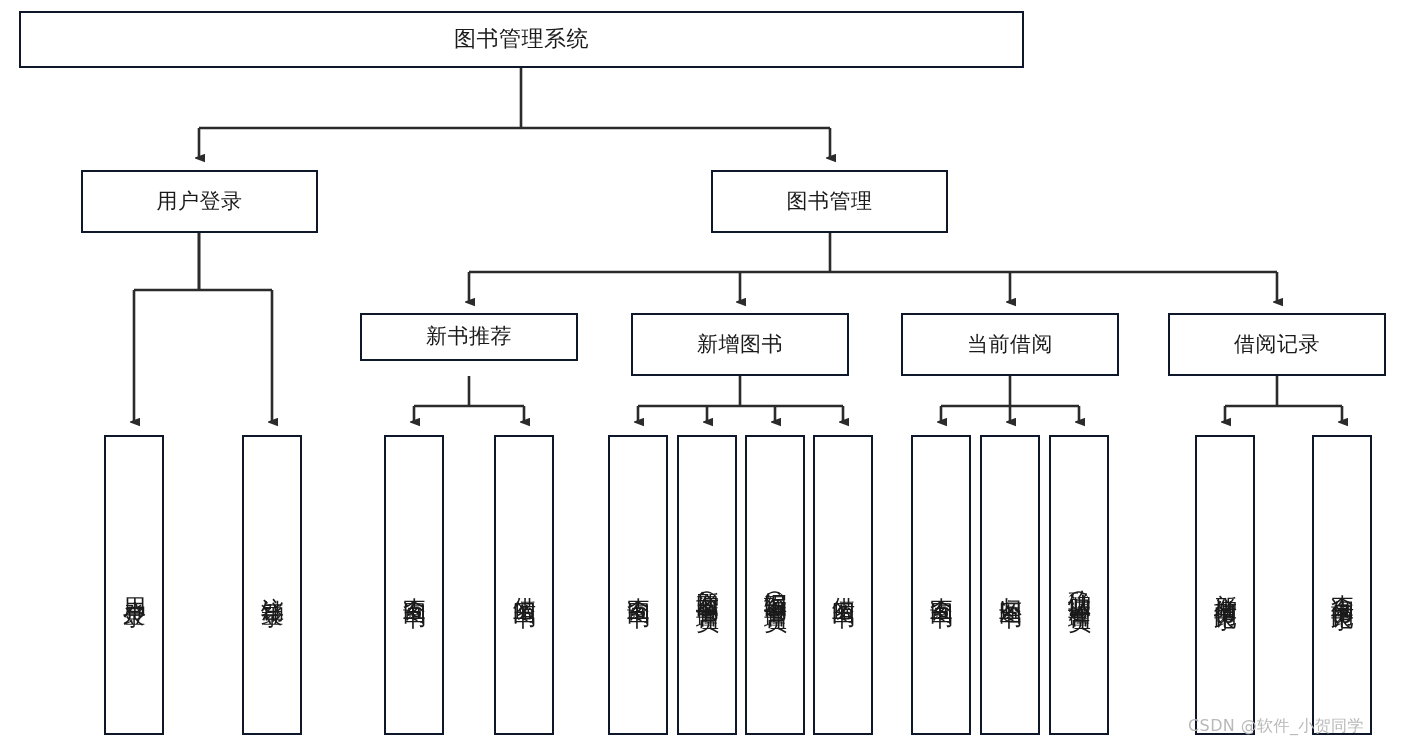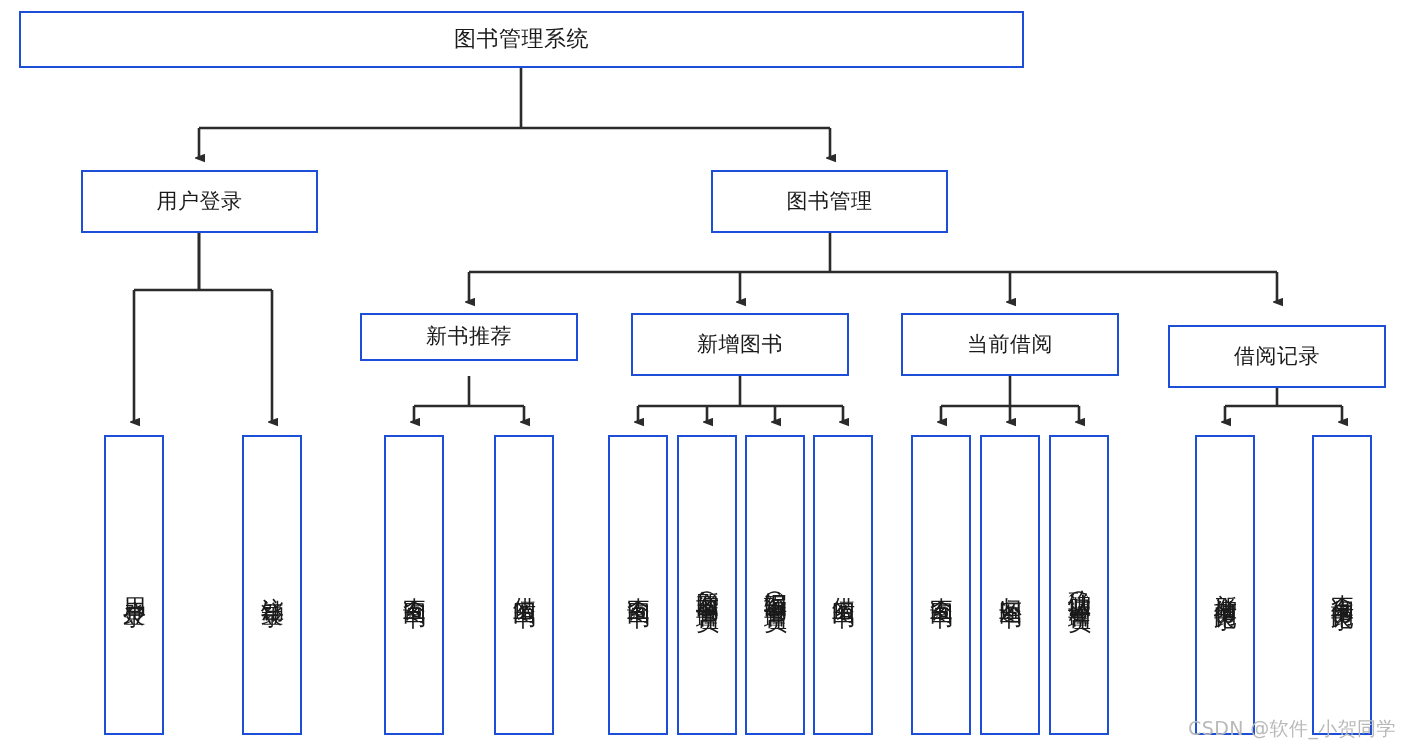--- a/index.html
+++ b/index.html
@@ -23,21 +23,21 @@
     left: 0;
     top: 0;
     width: 1405px;
     height: 747px;
     pointer-events: none;
   }
   .node {
     position: absolute;
     box-sizing: border-box;
     background: #ffffff;
-    border: 2px solid #1d4ed8;
+    border: 2px solid #0f172a;
     display: flex;
     align-items: center;
     justify-content: center;
     color: #1a1a1a;
   }
   .node .label {
     display: block;
     text-align: center;
     line-height: 1.22;
     letter-spacing: 0.5px;
@@ -61,21 +61,21 @@
     font-size: 23px;
     line-height: 1.04;
     letter-spacing: 3px;
     white-space: nowrap;
     max-height: 272px;
   }
   .watermark {
     position: absolute;
     left: 1188px;
     top: 716px;
-    font-size: 19px;
+    font-size: 16px;
     color: #b9b9b9;
     white-space: nowrap;
     font-family: "DejaVu Sans", "Liberation Sans", sans-serif;
     letter-spacing: 0.4px;
   }
 </style>
 </head>
 <body>
 
 <div id="canvas">
@@ -149,21 +149,21 @@
   </div>
 
   <div class="node horiz" style="left:631px; top:313px; width:218px; height:63px;">
     <span class="label">新增图书</span>
   </div>
 
   <div class="node horiz" style="left:901px; top:313px; width:218px; height:63px;align-items:center;">
     <span class="label">当前借阅</span>
   </div>
 
-  <div class="node horiz" style="left:1168px; top:325px; width:218px; height:63px;">
+  <div class="node horiz" style="left:1168px; top:313px; width:218px; height:63px;">
     <span class="label">借阅记录</span>
   </div>
 
   <div class="node vert" style="left:104px; top:435px; width:60px; height:300px;">
     <span class="label">用户登录</span>
   </div>
 
   <div class="node vert" style="left:242px; top:435px; width:60px; height:300px;">
     <span class="label">注销登录</span>
   </div>

